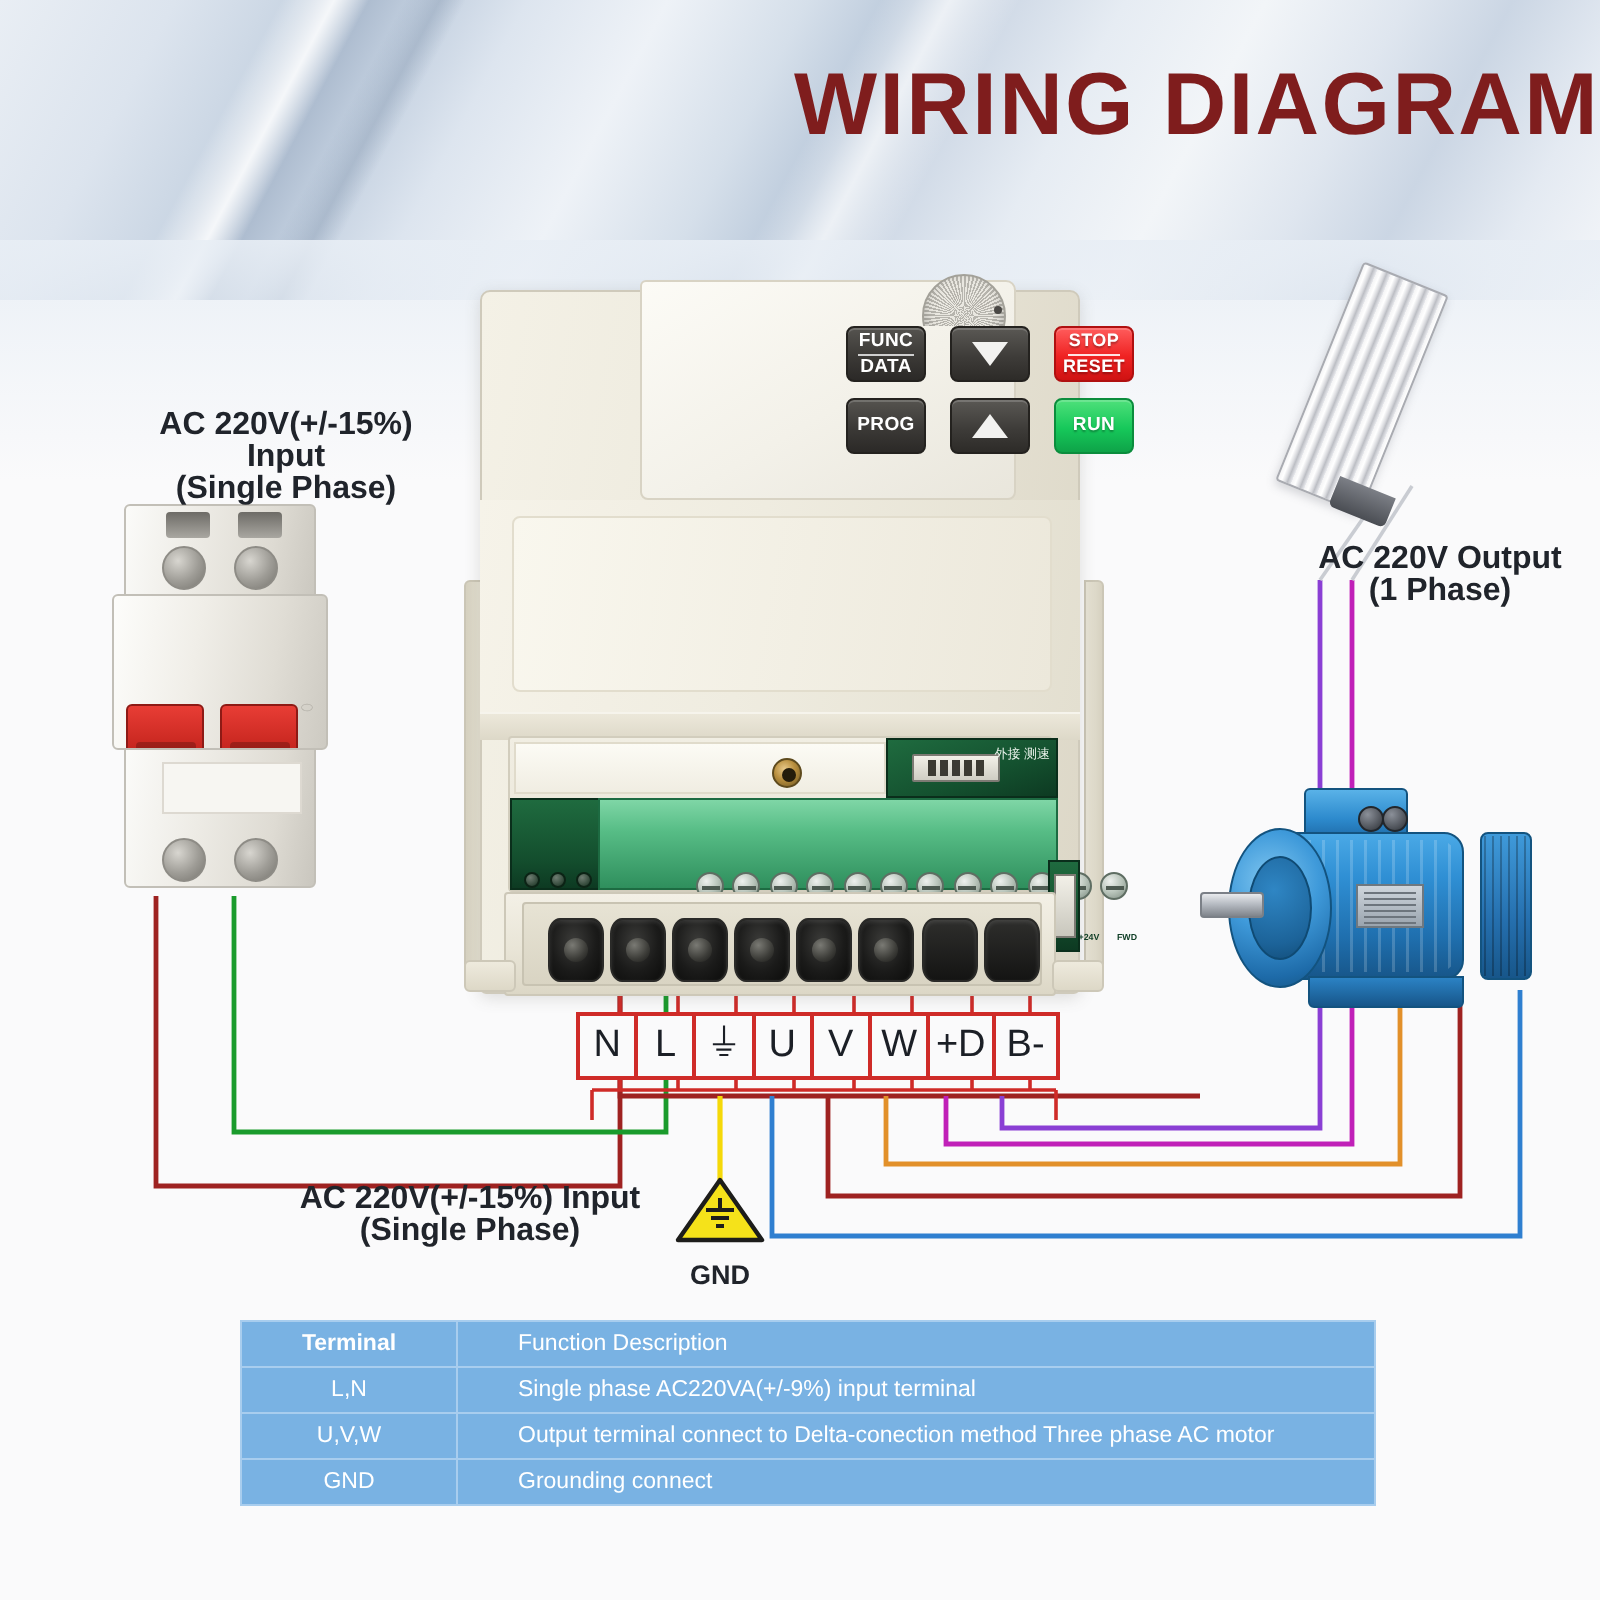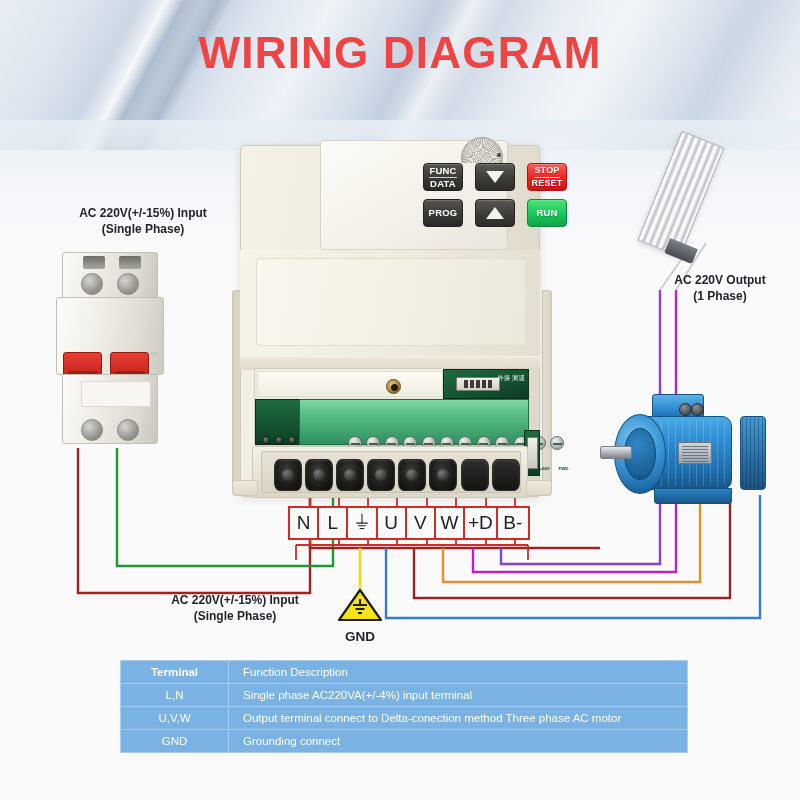--- a/index.html
+++ b/index.html
@@ -34,27 +34,27 @@
     background: linear-gradient(180deg, rgba(232,238,245,.9) 0%, rgba(250,250,251,0) 100%);
   }
   #bg-bottom {
     position: absolute; left: 0; top: 200px; width: 800px; height: 600px;
     background: #fafafb;
   }
 
   
   #title {
     position: absolute; left: 0; top: 28px; width: 800px;
-    text-align: center;
+    text-align: right;
     font-size: 44px; font-weight: bold; letter-spacing: 1.2px;
-    color: #ef4444;
-  }
-
-  
-  .lbl { position: absolute; font-size: 12px; font-weight: bold; color: #20242b;
+    color: #7f1d1d;
+  }
+
+  
+  .lbl { position: absolute; font-size: 16px; font-weight: bold; color: #20242b;
          text-align: center; line-height: 16px; white-space: pre-line; }
 
   
   #breaker { position: absolute; left: 48px; top: 252px; width: 122px; height: 192px; }
   .brk-body { position:absolute; border-radius:3px; }
   .brk-top {
     left: 14px; top: 0; width: 96px; height: 46px;
     background: linear-gradient(100deg,#fbfbf9 0%,#eceae4 40%,#dedbd3 75%,#cbc8c0 100%);
     border:1px solid #c2bfb7; border-radius:3px 3px 0 0;
   }
@@ -335,21 +335,21 @@
   #gnd{ position:absolute; left:337px; top:588px; width:46px; height:52px; text-align:center;}
   .gnd-text{ font-size:13.5px;font-weight:bold;color:#20242b;margin-top:3px;}
 
   
   #table{
     position:absolute; left:120px; top:660px; width:568px;
     border-collapse:collapse; font-size:11.5px; color:#ffffff;
   }
   #table td{ padding:5px 0; border:1px solid #a8cdee; }
   #table .c1{ width:108px; text-align:center; font-weight:normal; background:#79b2e3;}
-  #table .c2{ padding-left:14px; background:#79b2e3; font-weight:normal;}
+  #table .c2{ padding-left:30px; background:#79b2e3; font-weight:normal;}
   #table tr.head .c1, #table tr.head .c2{ background:#79b2e3; font-weight:bold;}
   #table tr.head .c2{ font-weight:normal; }
 </style>
 </head>
 <body>
 
 <div id="bg-bottom"></div>
 <div id="bg-top"></div>
 <div id="bg-fade"></div>
 
@@ -609,21 +609,21 @@
 (Single Phase)</div>
 
 <table id="table">
   <tbody>
       <tr class="head">
     <td class="c1">Terminal</td>
     <td class="c2">Function Description</td>
   </tr>
   <tr>
     <td class="c1">L,N</td>
-    <td class="c2">Single phase AC220VA(+/-4%) input terminal</td>
+    <td class="c2">Single phase AC220VA(+/-9%) input terminal</td>
   </tr>
   <tr>
     <td class="c1">U,V,W</td>
     <td class="c2">Output terminal connect to Delta-conection method Three phase AC motor</td>
   </tr>
   <tr>
     <td class="c1">GND</td>
     <td class="c2">Grounding connect</td>
   </tr>
 </tbody>

